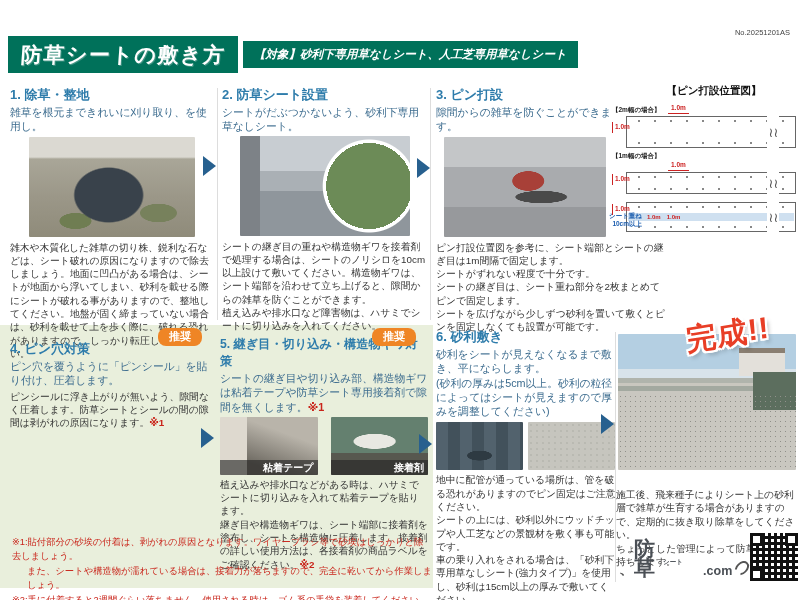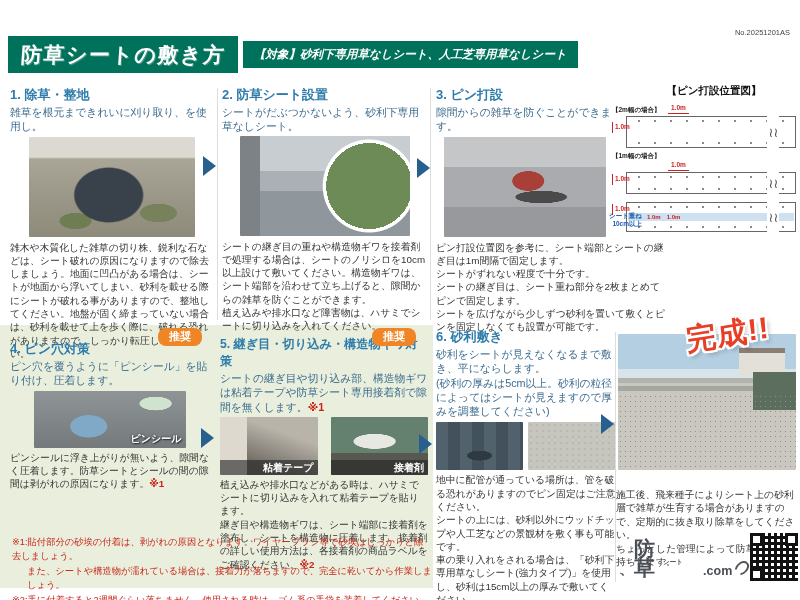--- a/index.html
+++ b/index.html
@@ -197,23 +197,20 @@
   <span class="overlap-label" style="top:128px;">シート重ね
 10cm以上</span>
 </div>
 
 <span class="abs badge" style="left:158px;top:328px;">推奨</span>
 <span class="abs badge" style="left:372px;top:328px;">推奨</span>
 
 <section class="step s4">
   <h2>4. ピン穴対策</h2>
   <p class="lead">ピン穴を覆うように「ピンシール」を貼り付け、圧着します。</p>
-  <div class="ph p4">
-    <span class="plabel">ピンシール</span>
-  </div>
   <p class="note"><span>ピンシールに浮き上がりが無いよう、隙間なく圧着します。防草シートとシールの間の隙間は剥がれの原因になります。</span><span class="mark">※1</span></p>
 </section>
 
 <section class="step s5">
   <h2>5. 継ぎ目・切り込み・構造物ギワ対策</h2>
   <p class="lead"><span>シートの継ぎ目や切り込み部、構造物ギワは粘着テープや防草シート専用接着剤で隙間を無くします。</span><span class="mark">※1</span></p>
   <div class="p5wrap">
     <div class="ph p5a">
       <span class="pband">粘着テープ</span>
     </div>

